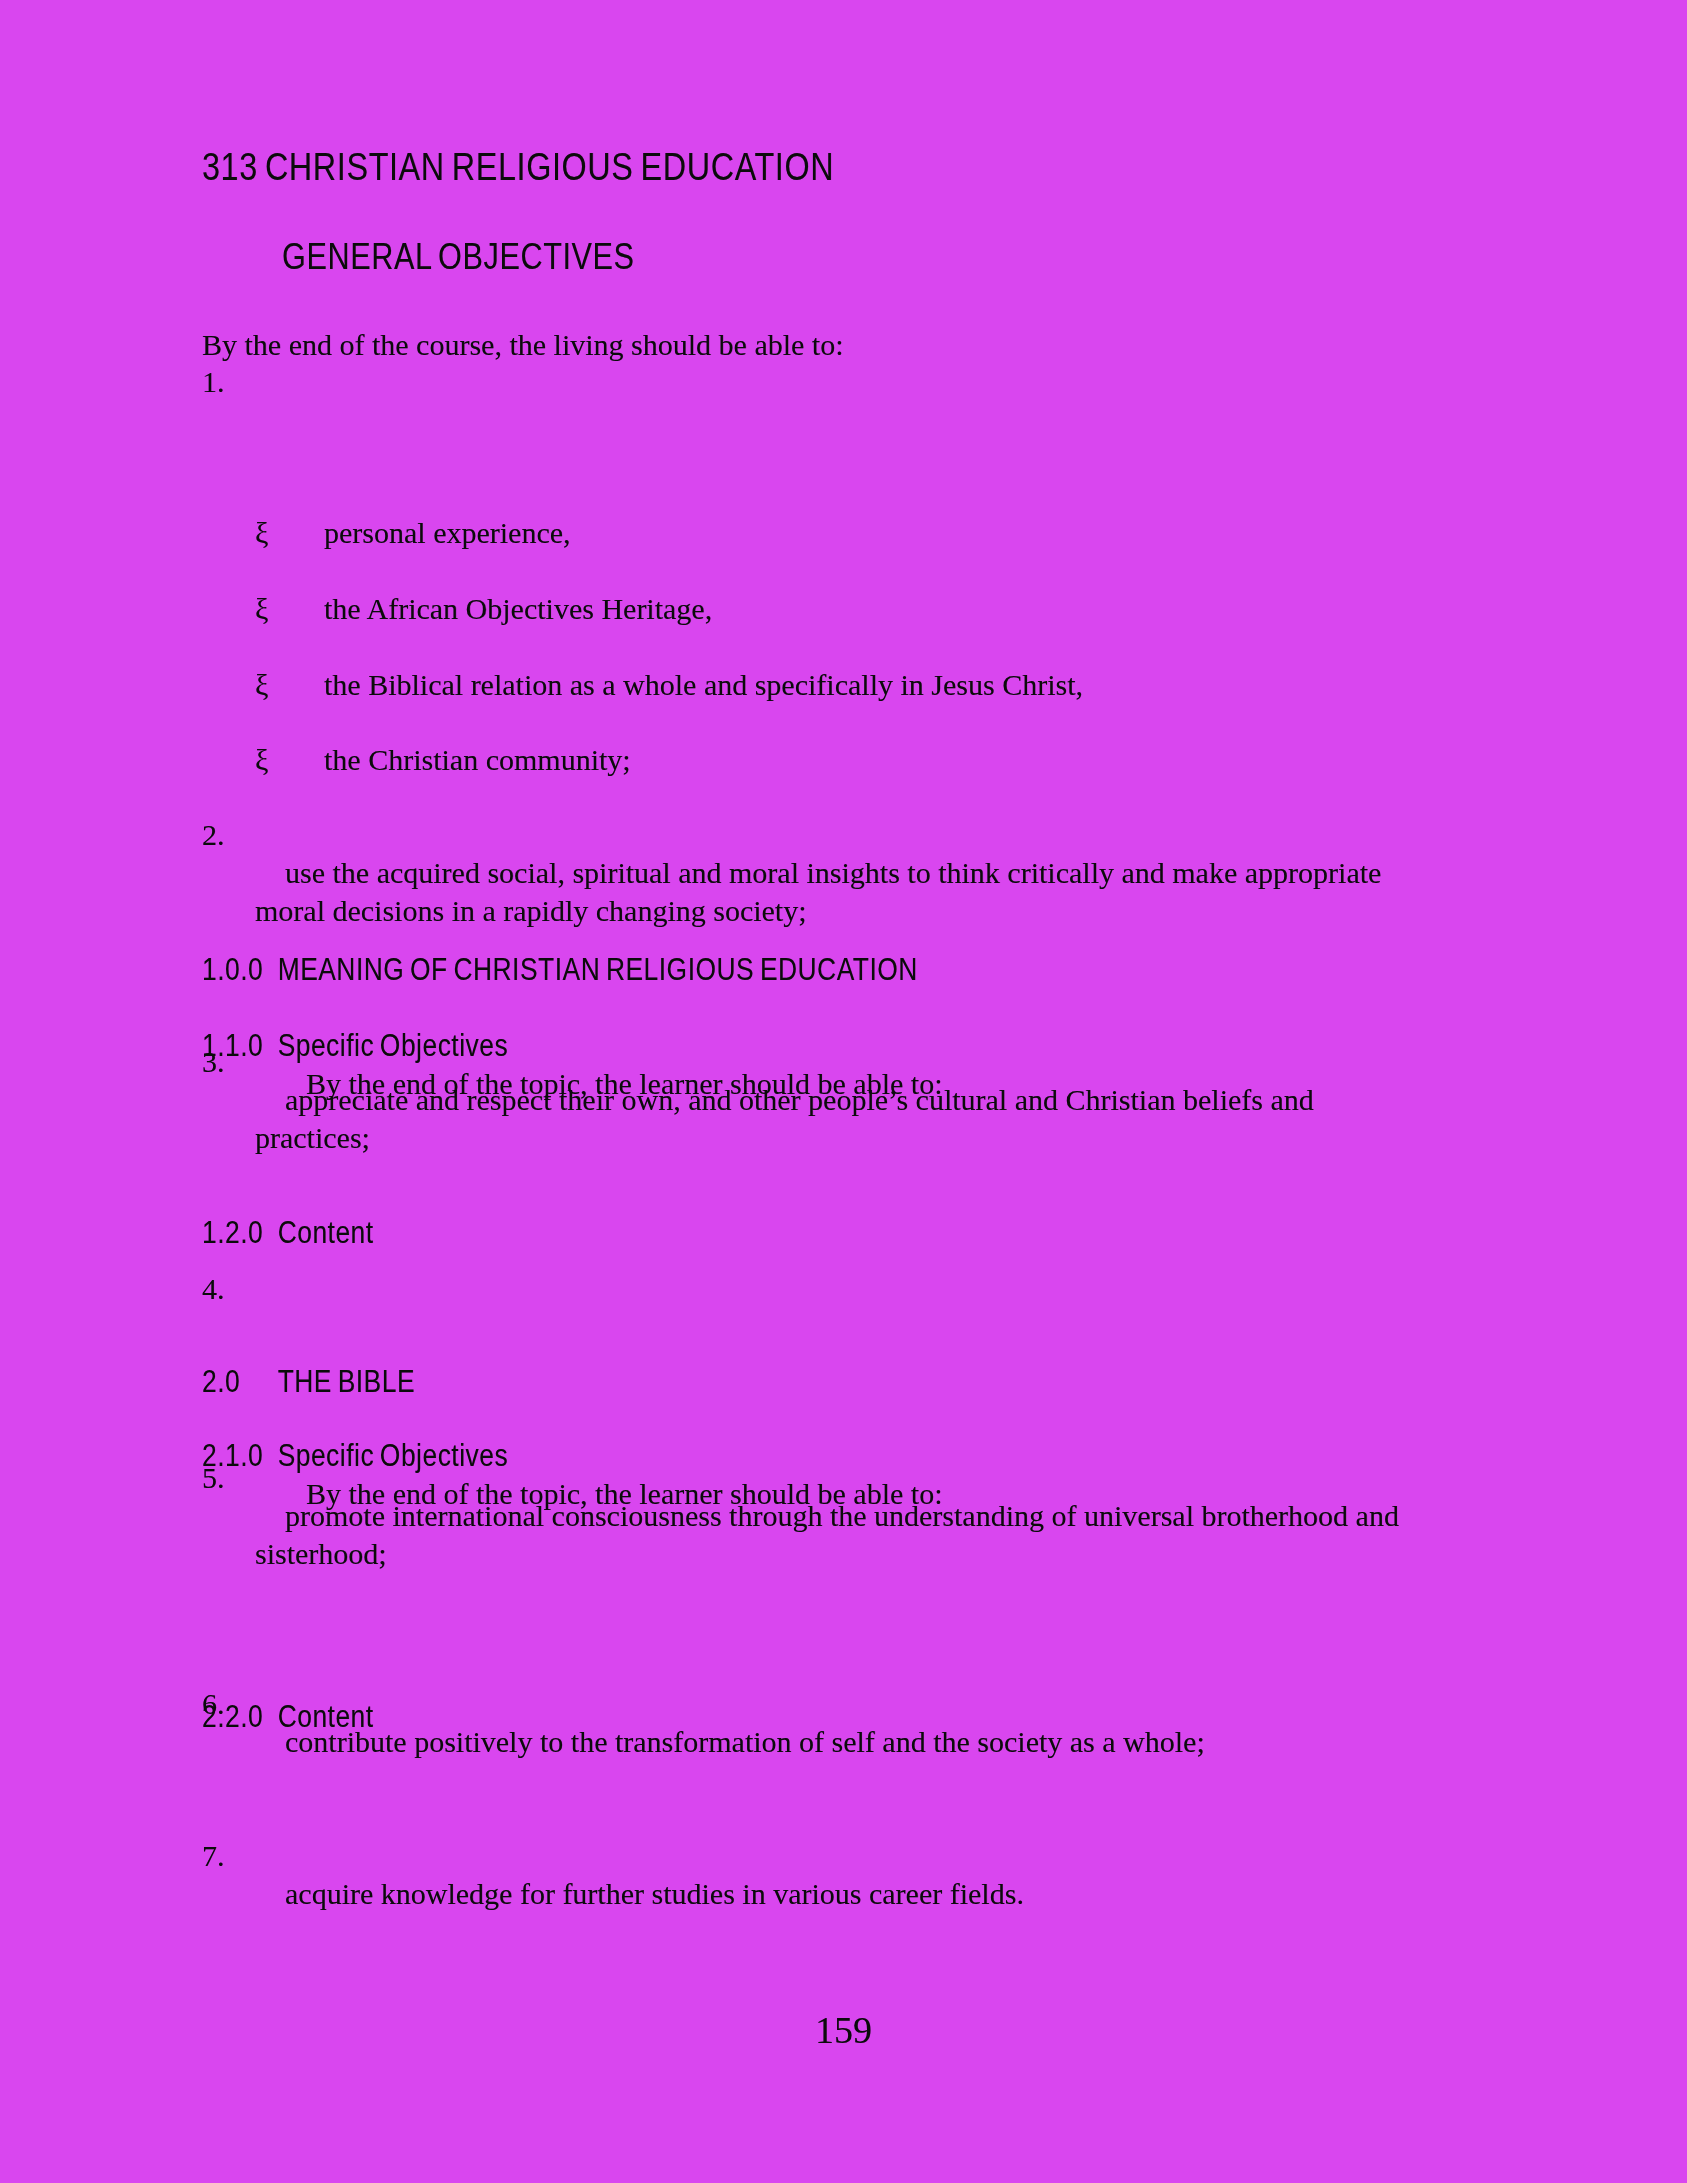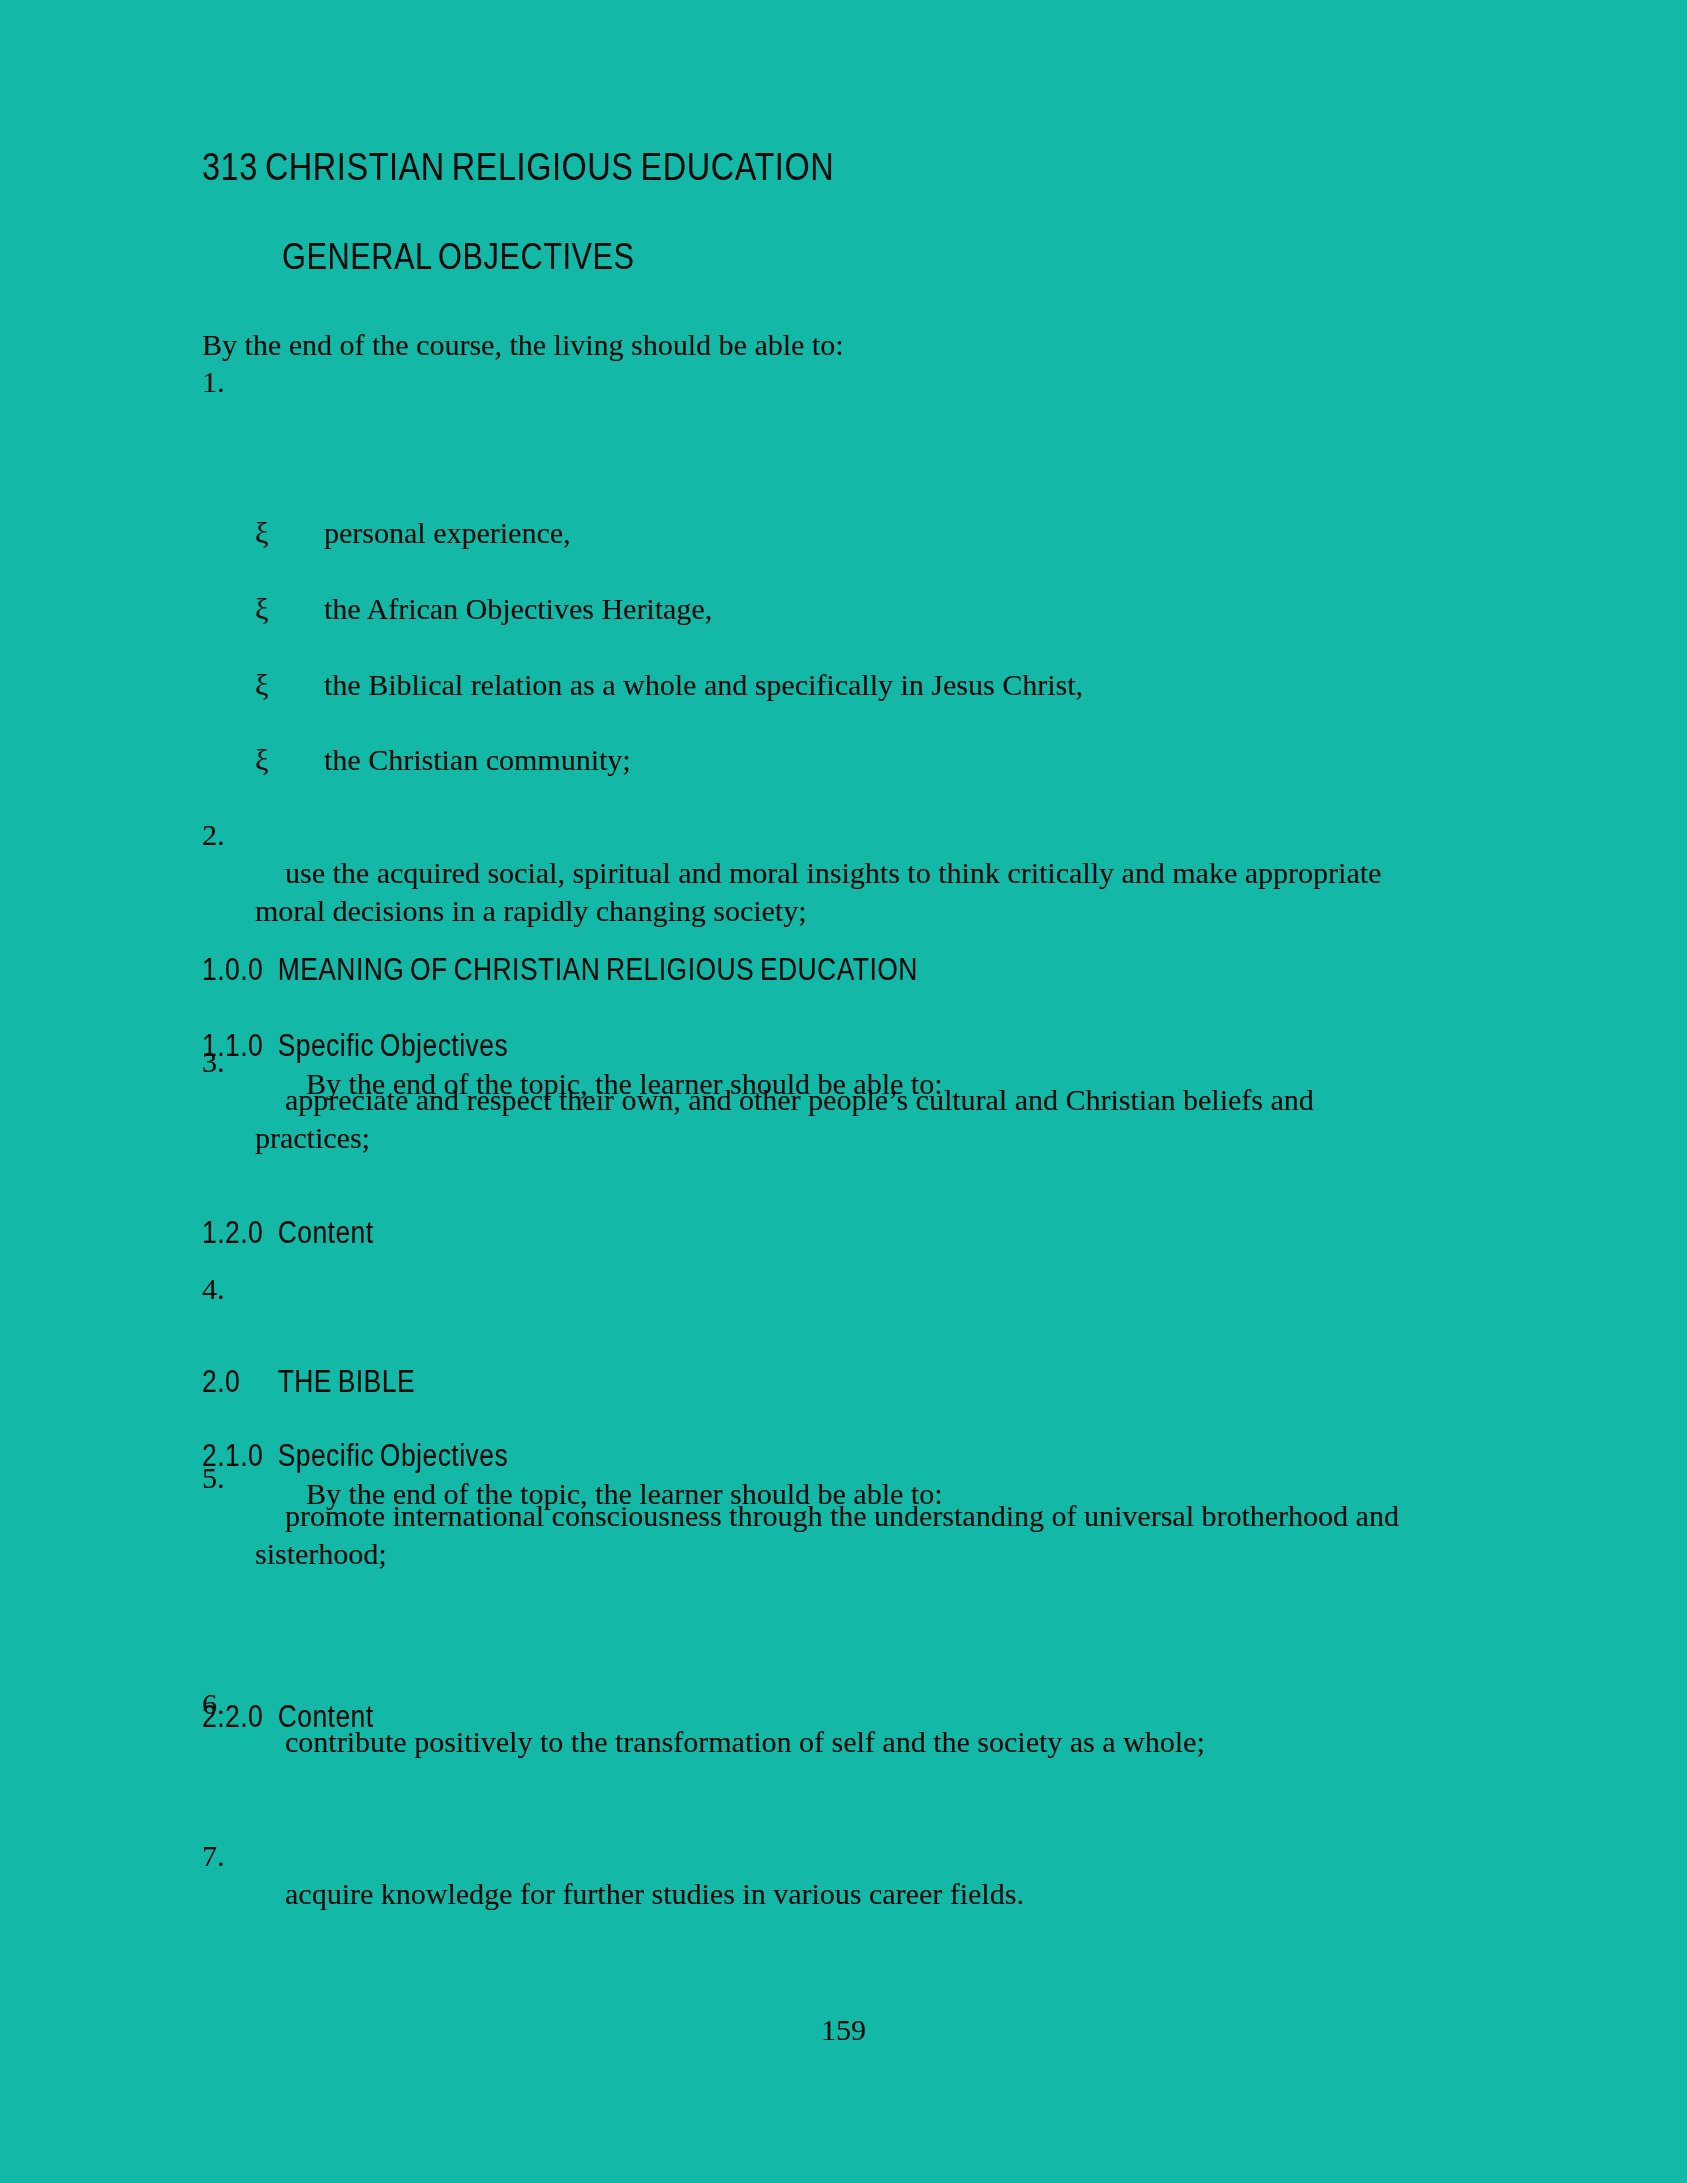--- a/index.html
+++ b/index.html
@@ -1,19 +1,19 @@
 <!DOCTYPE html>
 <html style="font-size:10.6px"><head>
 <meta charset="utf-8">
 <style>
   html,body{margin:0;padding:0;background:#ffffff;}
   .page{
     position:relative;
     width:1687px;height:2183px;
-    background:#14b8a6;color:#0b0b0b;
+    background:#d946ef;color:#0b0b0b;
     font-family:"Liberation Serif", serif;
     font-size:30px;line-height:38px;
     overflow:hidden;
     text-shadow:0.3px 0.3px 0 rgba(0,0,0,0.30);
   }
   .abs{position:absolute;}
   
   .hsans{
     font-family:"Liberation Sans", sans-serif;
     transform:scaleX(0.85);transform-origin:0 0;
@@ -25,21 +25,21 @@
   .subtitle{font-size:36px;line-height:40px;}
   .shead{font-size:31px;line-height:38px;}
   .title .tnum{display:inline-block;width:74px;}
   .shead .snum{display:inline-block;width:89px;}
   
   .para{white-space:nowrap;}
   .item{position:relative;padding-left:53px;width:1403px;white-space:pre-wrap;}
   .item .num{position:absolute;left:0;top:0;}
   .bullet{position:relative;padding-left:69px;width:1323px;white-space:nowrap;}
   .bullet .glyph{position:absolute;left:0;top:0;}
-  .pageno{width:100%;text-align:center;font-size:30px;}
+  .pageno{width:100%;text-align:center;font-size:38px;}
 </style>
 </head>
 <body>
 
 <div class="page">
 
   <div class="abs hsans title" style="left:202px;top:147px;">
     <span class="tnum">313</span><span>CHRISTIAN RELIGIOUS EDUCATION</span>
   </div>
 

